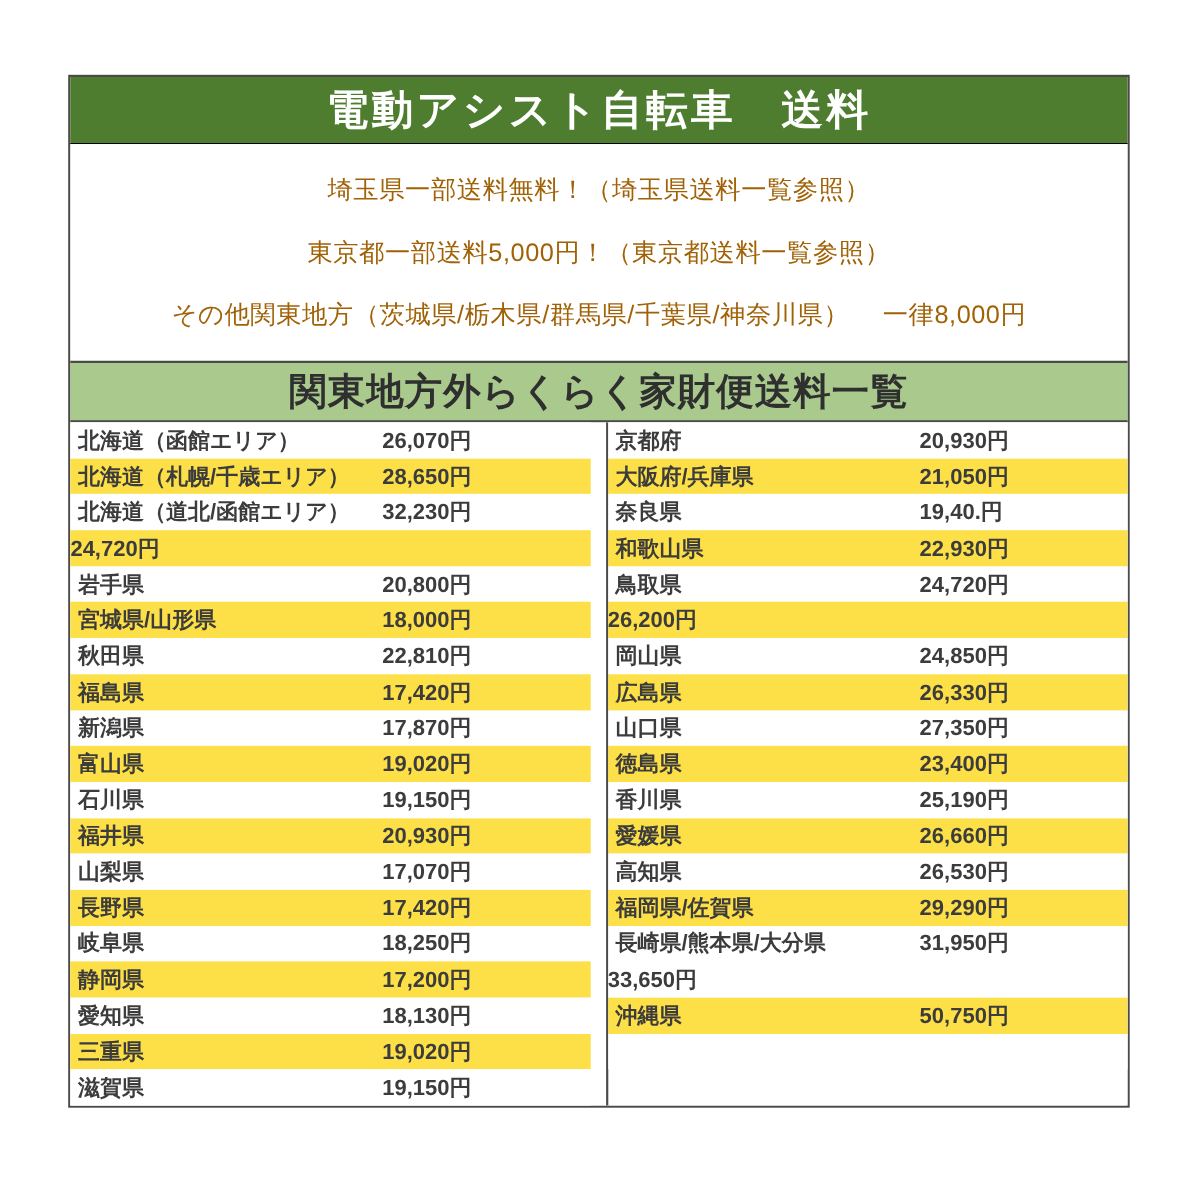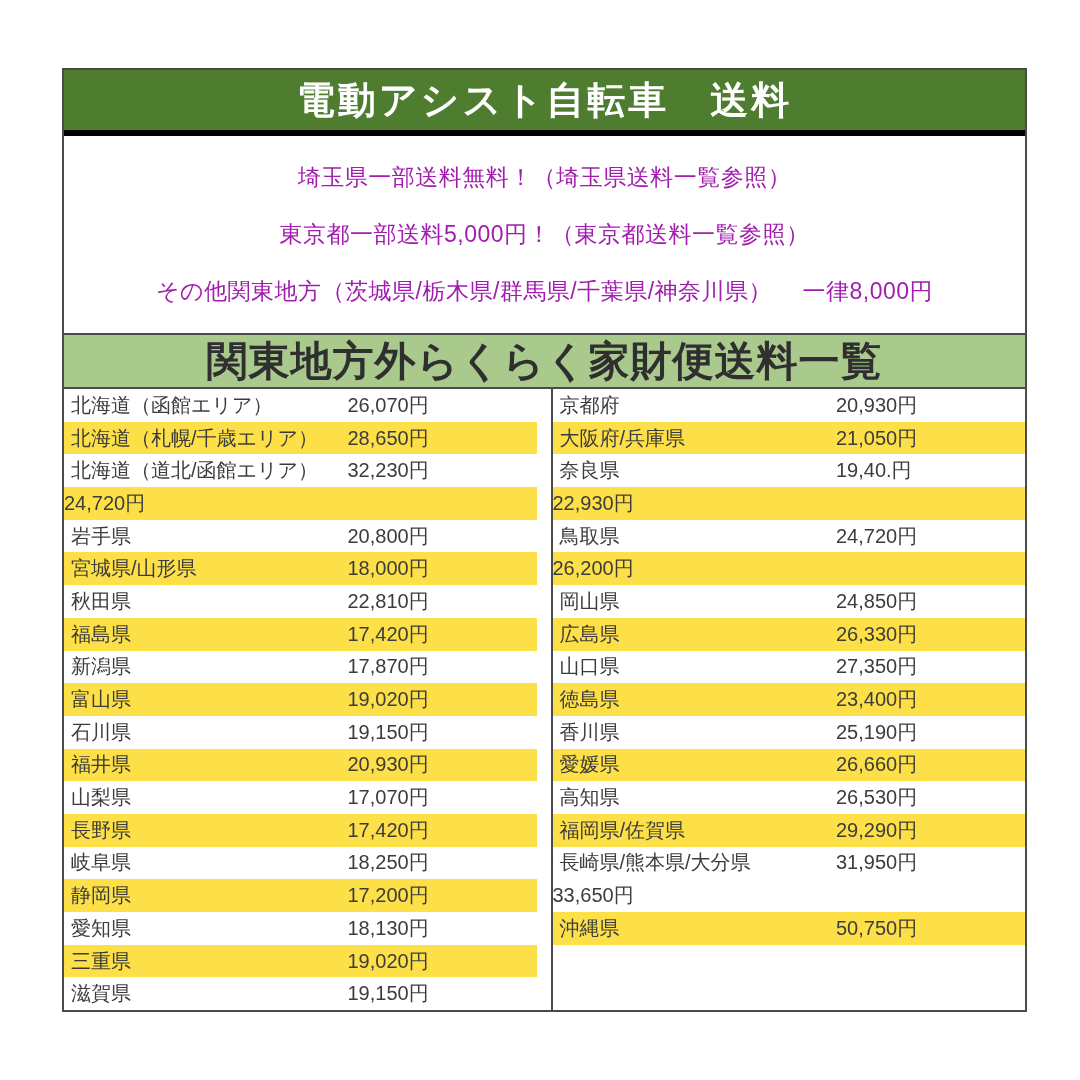--- a/index.html
+++ b/index.html
@@ -15,68 +15,69 @@
     position: absolute;
     left: 62px;
     top: 68px;
     width: 961px;
     border: 2px solid #4a4a4a;
     box-sizing: content-box;
   }
   .header-bar {
     height: 60px;
     background: #4f7d2f;
-    border-bottom: 6px solid #000000;
+    border-bottom: 1px solid #000000;
     display: flex;
     align-items: center;
     justify-content: center;
   }
   .header-bar .title-text {
     color: #ffffff;
     font-size: 38px;
     font-weight: bold;
     letter-spacing: 3px;
     white-space: pre;
   }
   .notes {
     height: 197px;
     background: #ffffff;
     display: flex;
     flex-direction: column;
     justify-content: space-evenly;
     align-items: center;
   }
   .note-line {
-    color: #a21caf;
+    color: #a16207;
     font-size: 23px;
     letter-spacing: 0.5px;
     white-space: pre;
   }
   .section-bar {
     height: 52px;
     background: #a9c98d;
     border-top: 2px solid #4a4a4a;
     border-bottom: 2px solid #4a4a4a;
     display: flex;
     align-items: center;
     justify-content: center;
   }
   .section-bar .section-text {
     color: #2f2f2f;
-    font-size: 41px;
+    font-size: 34px;
     font-weight: bold;
     letter-spacing: 1px;
   }
   .fee-table {
     display: flex;
     background: #ffffff;
   }
   .fee-col {
     flex: 1 1 0;
     min-width: 0;
+    font-weight: bold;
   }
   .fee-col.right {
     border-left: 2px solid #4a4a4a;
     margin-left: 14px;
   }
   .trow {
     height: 32.7px;
     display: flex;
     align-items: center;
     background: #ffffff;
@@ -204,20 +205,21 @@
         </div>
         <div class="trow alt">
           <div class="cell name">大阪府/兵庫県</div>
           <div class="cell fee">21,050円</div>
         </div>
         <div class="trow">
           <div class="cell name">奈良県</div>
           <div class="cell fee">19,40.円</div>
         </div>
         <div class="trow alt">
+          <div class="cell name">和歌山県</div>
           <div class="cell fee">22,930円</div>
         </div>
         <div class="trow">
           <div class="cell name">鳥取県</div>
           <div class="cell fee">24,720円</div>
         </div>
         <div class="trow alt">
           <div class="cell fee">26,200円</div>
         </div>
         <div class="trow">

